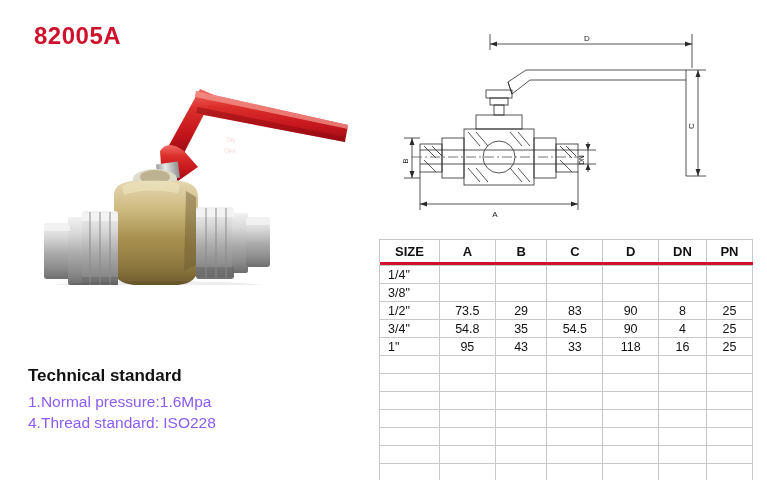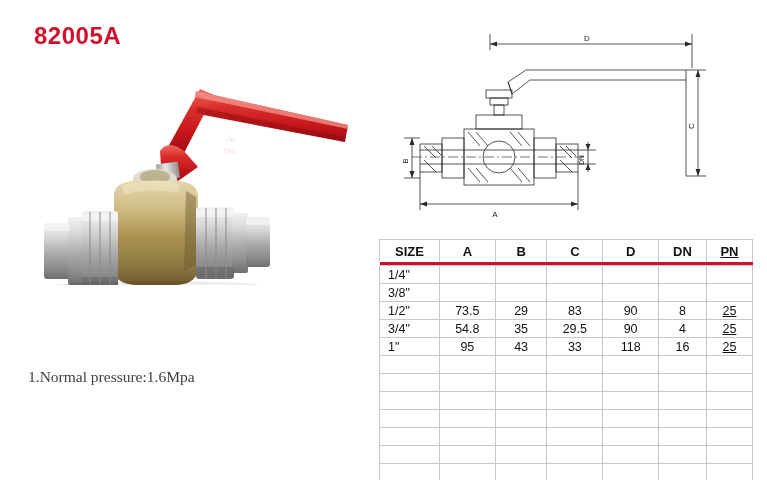--- a/index.html
+++ b/index.html
@@ -45,23 +45,22 @@
     width: 345px;
   }
   #tech-title {
     font-size: 17px;
     font-weight: bold;
     color: #111;
     margin: 0 0 5px 0;
   }
   .tech-line {
     font-size: 15.5px;
-    color: #404040;
+    color: #8b5cf6;
     line-height: 1.37;
-    font-family: Liberation Serif, serif;
   }
   
   #drawing {
     position: absolute;
     left: 390px;
     top: 20px;
     width: 360px;
     height: 205px;
   }
   
@@ -101,21 +100,21 @@
   #spec-table td.size-cell {
     text-align: left;
     padding-left: 8px;
   }
   .col-size { width: 52px; }
   .col-a { width: 56px; }
   .col-b { width: 52px; }
   .col-c { width: 56px; }
   .col-d { width: 56px; }
   .col-dn { width: 48px; }
-  .col-pn { width: 46px; text-decoration: underline; }
+  .col-pn { width: 46px; }
 </style>
 </head>
 <body>
 
 <div class="page">
 
   <div id="product-code" style="color: rgb(208, 17, 43);">82005A</div>
 
   <div id="valve-photo">
     <svg width="340" height="230" viewBox="0 0 340 230">
@@ -192,21 +191,23 @@
         <line x1="188" y1="153" x2="188" y2="223" stroke="#8b8b8b" stroke-width="1"></line>
         <line x1="198" y1="153" x2="198" y2="223" stroke="#8b8b8b" stroke-width="1"></line>
         <line x1="208" y1="153" x2="208" y2="223" stroke="#8b8b8b" stroke-width="1"></line>
       </g>
 
       <ellipse cx="140" cy="231" rx="105" ry="5" fill="#000" opacity="0.07"></ellipse>
     </svg>
   </div>
 
   <div id="tech-block">
+    <div id="tech-title">Technical standard</div>
     <div class="tech-line">1.Normal pressure:1.6Mpa</div>
+    <div class="tech-line">4.Thread standard:  ISO228</div>
   </div>
 
   <div id="drawing">
     <svg width="360" height="205" viewBox="0 0 360 205">
       <g stroke="#2a2a2a" fill="none" stroke-width="0.8">
 
         <line x1="100" y1="14" x2="100" y2="30"></line>
         <line x1="302" y1="14" x2="302" y2="48"></line>
         <line x1="100" y1="24" x2="302" y2="24"></line>
         <path d="M 100 24 L 107 21.5 L 107 26.5 Z" fill="#2a2a2a" stroke="none"></path>
@@ -326,21 +327,21 @@
           <td class="col-b">29</td>
           <td class="col-c">83</td>
           <td class="col-d">90</td>
           <td class="col-dn">8</td>
           <td class="col-pn">25</td>
         </tr>
         <tr>
           <td class="col-size size-cell">3/4"</td>
           <td class="col-a">54.8</td>
           <td class="col-b">35</td>
-          <td class="col-c">29.5</td>
+          <td class="col-c">54.5</td>
           <td class="col-d">90</td>
           <td class="col-dn">4</td>
           <td class="col-pn">25</td>
         </tr>
         <tr>
           <td class="col-size size-cell">1"</td>
           <td class="col-a">95</td>
           <td class="col-b">43</td>
           <td class="col-c">33</td>
           <td class="col-d">118</td>

